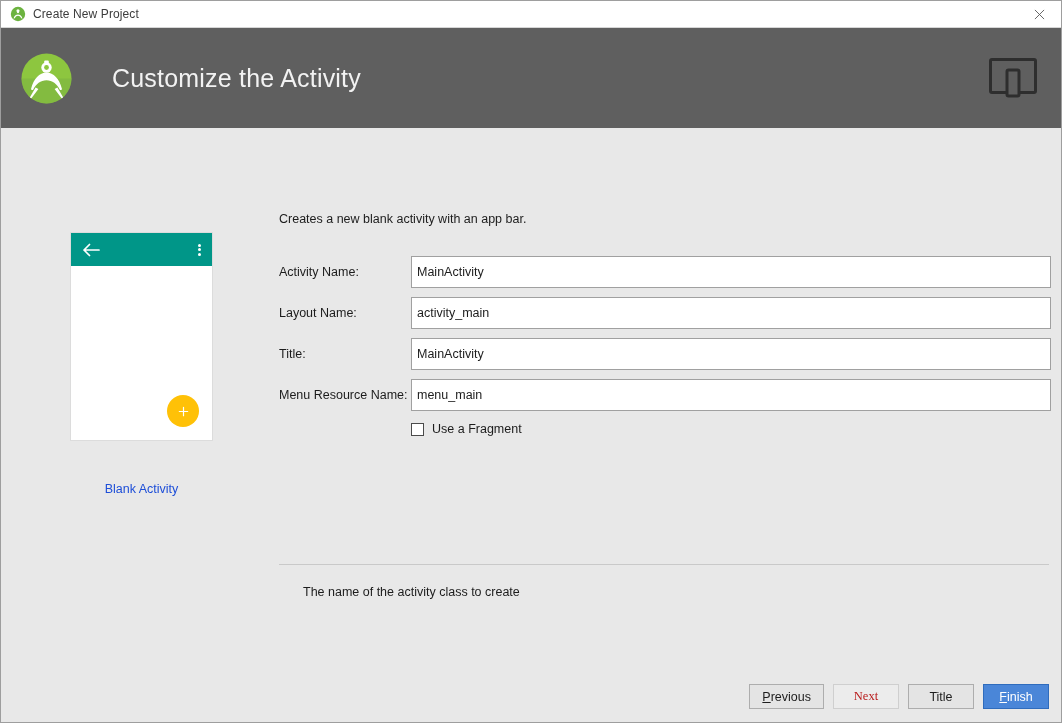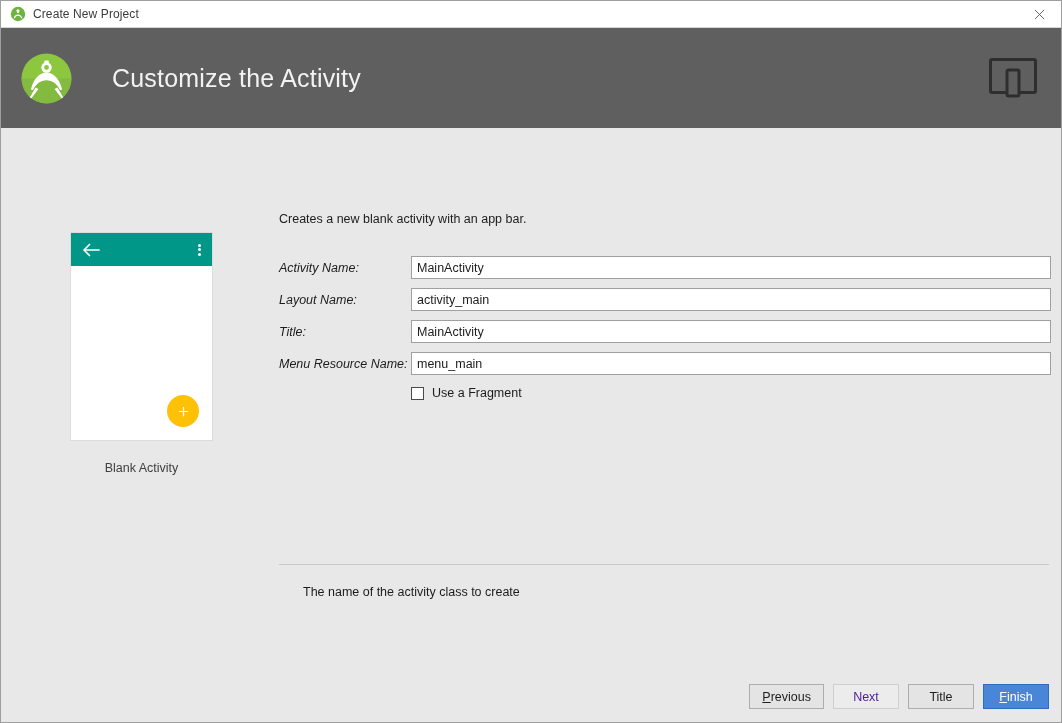--- a/index.html
+++ b/index.html
@@ -142,24 +142,24 @@
     width: 32px;
     height: 32px;
     border-radius: 50%;
     background: #ffc107;
     display: flex;
     align-items: center;
     justify-content: center;
   }
   .fab svg { display: block; }
   .preview-caption {
-    margin-top: 20px;
+    margin-top: 41px;
     text-align: center;
     font-size: 12.5px;
-    color: #404040;
+    color: #1d4ed8;
   }
 
   
   .form-panel {
     position: absolute;
     left: 278px;
     top: 84px;
     right: 10px;
   }
   .form-desc {
@@ -170,25 +170,24 @@
   .field-row {
     display: flex;
     align-items: center;
     margin-bottom: 9px;
   }
   .field-label {
     width: 132px;
     flex: 0 0 132px;
     font-size: 12.5px;
     color: #1c1c1c;
-    font-style: italic;
   }
   .field-input {
     flex: 1 1 auto;
-    height: 23px;
+    height: 32px;
     box-sizing: border-box;
     background: #ffffff;
     border: 1px solid #a0a0a0;
     font-family: "Liberation Sans", sans-serif;
     font-size: 12.5px;
     color: #1c1c1c;
     padding: 0 5px;
     outline: none;
   }
   .checkbox-row {
@@ -246,23 +245,24 @@
     padding: 0 12px;
     border: 1px solid #adadad;
     background: #e4e4e4;
     color: #1c1c1c;
     cursor: default;
     display: flex;
     align-items: center;
     justify-content: center;
   }
   .btn.disabled {
-    color: #4c1d95;
+    color: #b91c1c;
     border-color: #cfcfcf;
     background: #ececec;
+    font-family: Liberation Serif, serif;
   }
   .btn.primary {
     background: #4a86d8;
     border-color: #2f6cbd;
     color: #ffffff;
   }
   .btn u { text-underline-offset: 1px; }
 </style>
 </head>
 <body>

